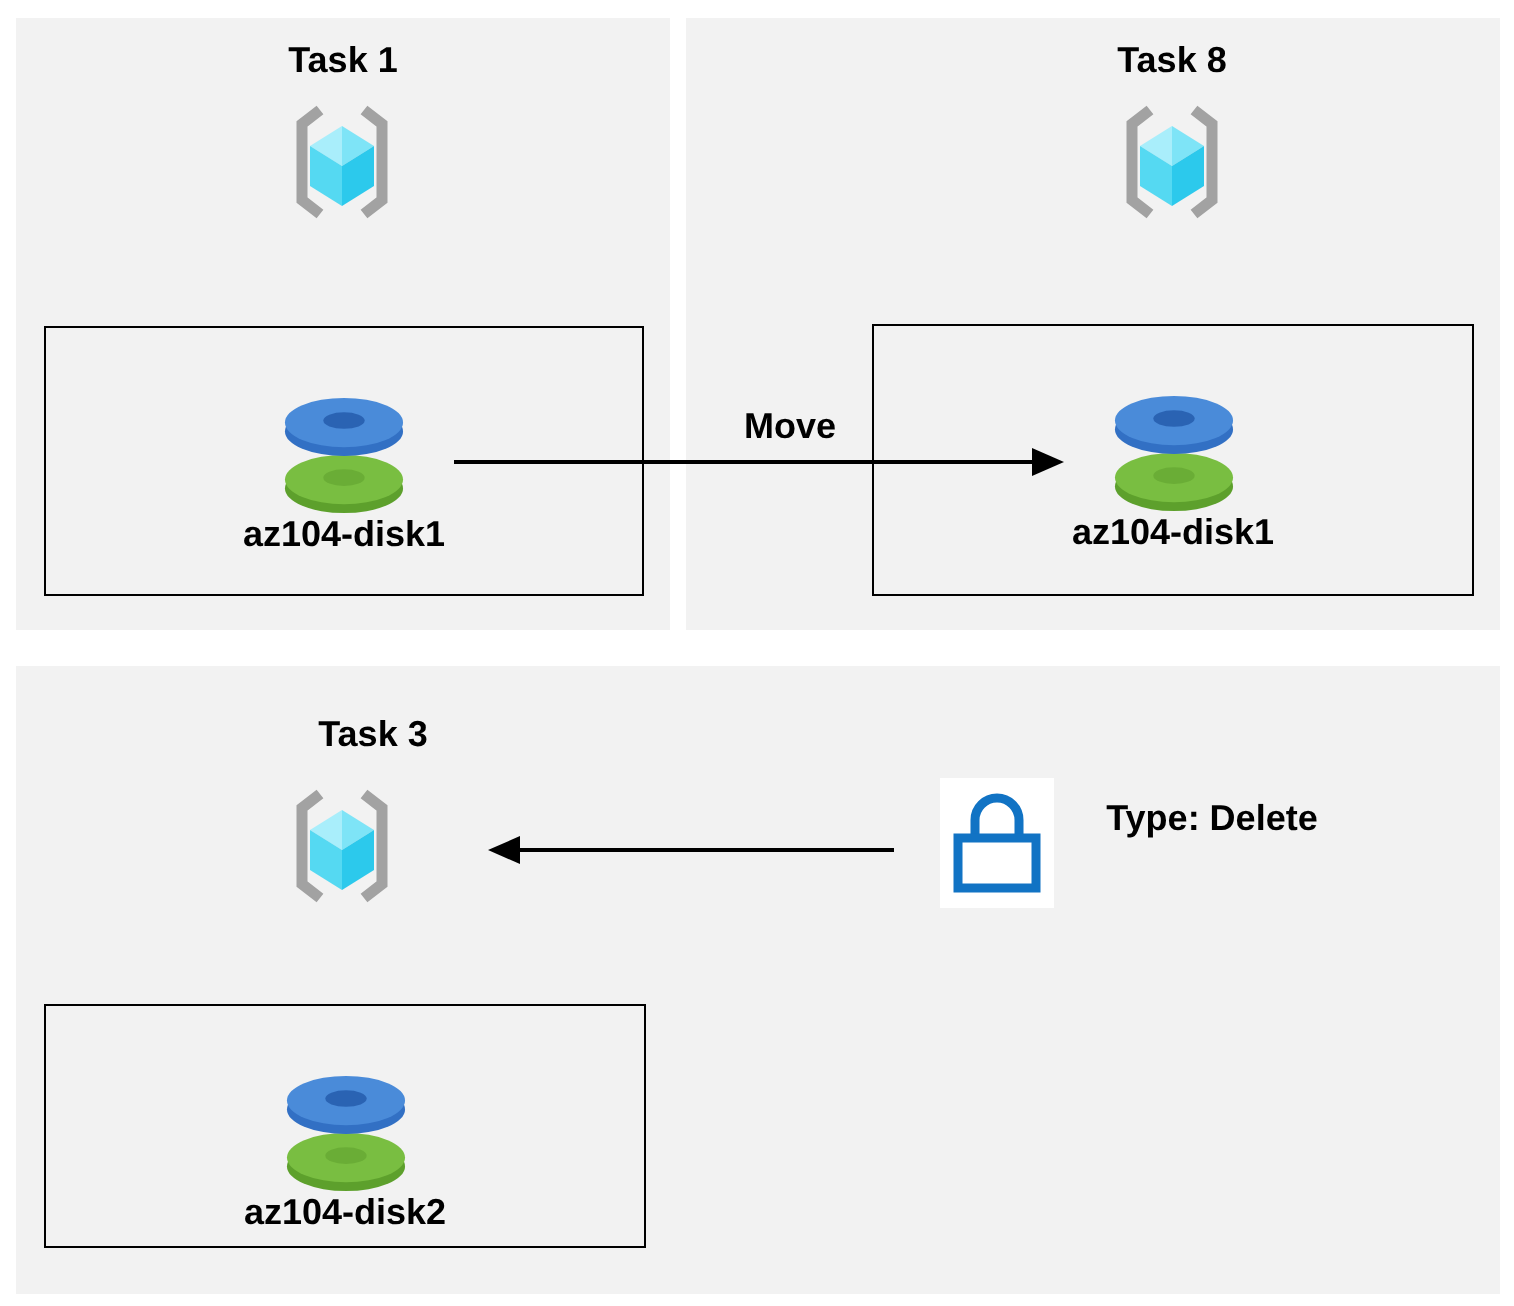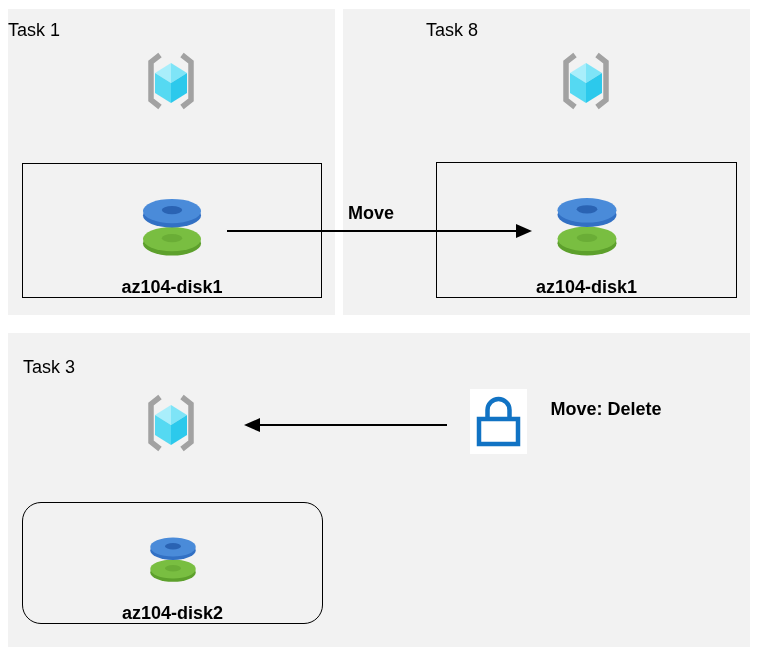--- a/index.html
+++ b/index.html
@@ -19,37 +19,38 @@
     position: absolute;
     background: var(--panel_bg, #f2f2f2);
   }
   #panel1 { left: 8px;   top: 9px;   width: 327px; height: 306px; }
   #panel2 { left: 343px; top: 9px;   width: 407px; height: 306px; }
   #panel3 { left: 8px;   top: 333px; width: 742px; height: 314px; }
 
   .task-title, .rg-label {
     position: absolute;
     font-size: 18px;
-    font-weight: normal;
+    font-weight: bold;
+    text-align: center;
     line-height: 19px;
     white-space: nowrap;
   }
   .rg-icon { position: absolute; width: 56px; height: 58px; }
 
   .inner-box {
     position: absolute;
     box-sizing: border-box;
     border: 1.5px solid var(--box_border, #000);
     display: flex;
     flex-direction: column;
     align-items: center;
   }
   .disk-icon { margin-top: 33px; width: 64px; height: 61px; }
   .disk-label {
-    margin-top: 21px;
+    margin-top: 0;
     font-size: 18px;
     font-weight: bold;
     line-height: 19px;
     white-space: nowrap;
   }
 
   
   #p1-title   { left: 0; top: 12px;  width: 327px; }
   #p1-icon    { left: 135px; top: 43px; }
   #p1-rglabel { left: 0; top: 117px; width: 327px; }
@@ -58,21 +59,21 @@
   
   #p2-title   { left: 83px; top: 12px;  width: 320px; }
   #p2-icon    { left: 215px; top: 43px; }
   #p2-rglabel { left: 83px; top: 117px; width: 320px; }
   #p2-box     { left: 93px; top: 153px; width: 301px; height: 136px; }
 
   
   #p3-title   { left: 15px; top: 25px;  width: 327px; }
   #p3-icon    { left: 135px; top: 61px; }
   #p3-rglabel { left: 0; top: 131px; width: 327px; }
-  #p3-box     { left: 14px; top: 169px; width: 301px; height: 122px; border-radius: 19px; }
+  #p3-box     { left: 14px; top: 169px; width: 301px; height: 122px; }
 
   .lock-badge {
     position: absolute;
     left: 462px; top: 56px;
     width: 57px; height: 65px;
     background: var(--lock_bg, #fff);
     display: flex; align-items: center; justify-content: center;
   }
   .lock-text {
     position: absolute;
@@ -103,21 +104,21 @@
     border-top: 7px solid transparent;
     border-bottom: 7px solid transparent;
     border-left: 16px solid var(--arrow, #000);
   }
   #move-label {
     position: absolute;
     left: 348px; top: 203px;
     width: 70px;
     font-size: 18px;
     font-weight: bold;
-    text-align: left;
+    text-align: right;
     z-index: 5;
   }
   #lock-line { left: 260px; top: 424px; width: 187px; }
   #lock-head {
     left: 244px; top: 418px;
     border-top: 7px solid transparent;
     border-bottom: 7px solid transparent;
     border-right: 16px solid var(--arrow, #000);
   }
 </style>
@@ -185,21 +186,21 @@
       <div class="disk-label">az104-disk2</div>
     </div>
 
     <div class="lock-badge">
       <svg viewBox="0 0 57 65" width="57" height="65">
         <path d="M17.5,31 V21 a11,11 0 0 1 22,0 V31" fill="none" stroke-width="4.5" stroke="#1173c4"></path>
         <rect x="9" y="30" width="39" height="25" fill="none" stroke-width="4.5" stroke="#1173c4"></rect>
       </svg>
     </div>
     <div class="lock-text">
-      <div>Move: Delete</div>
+      <div>Type: Delete</div>
     </div>
   </section>
 
   <div id="move-label">Move</div>
   <div class="arrow-line" id="move-line"></div>
   <div class="arrow-head" id="move-head"></div>
 
   <div class="arrow-line" id="lock-line"></div>
   <div class="arrow-head" id="lock-head"></div>
 

